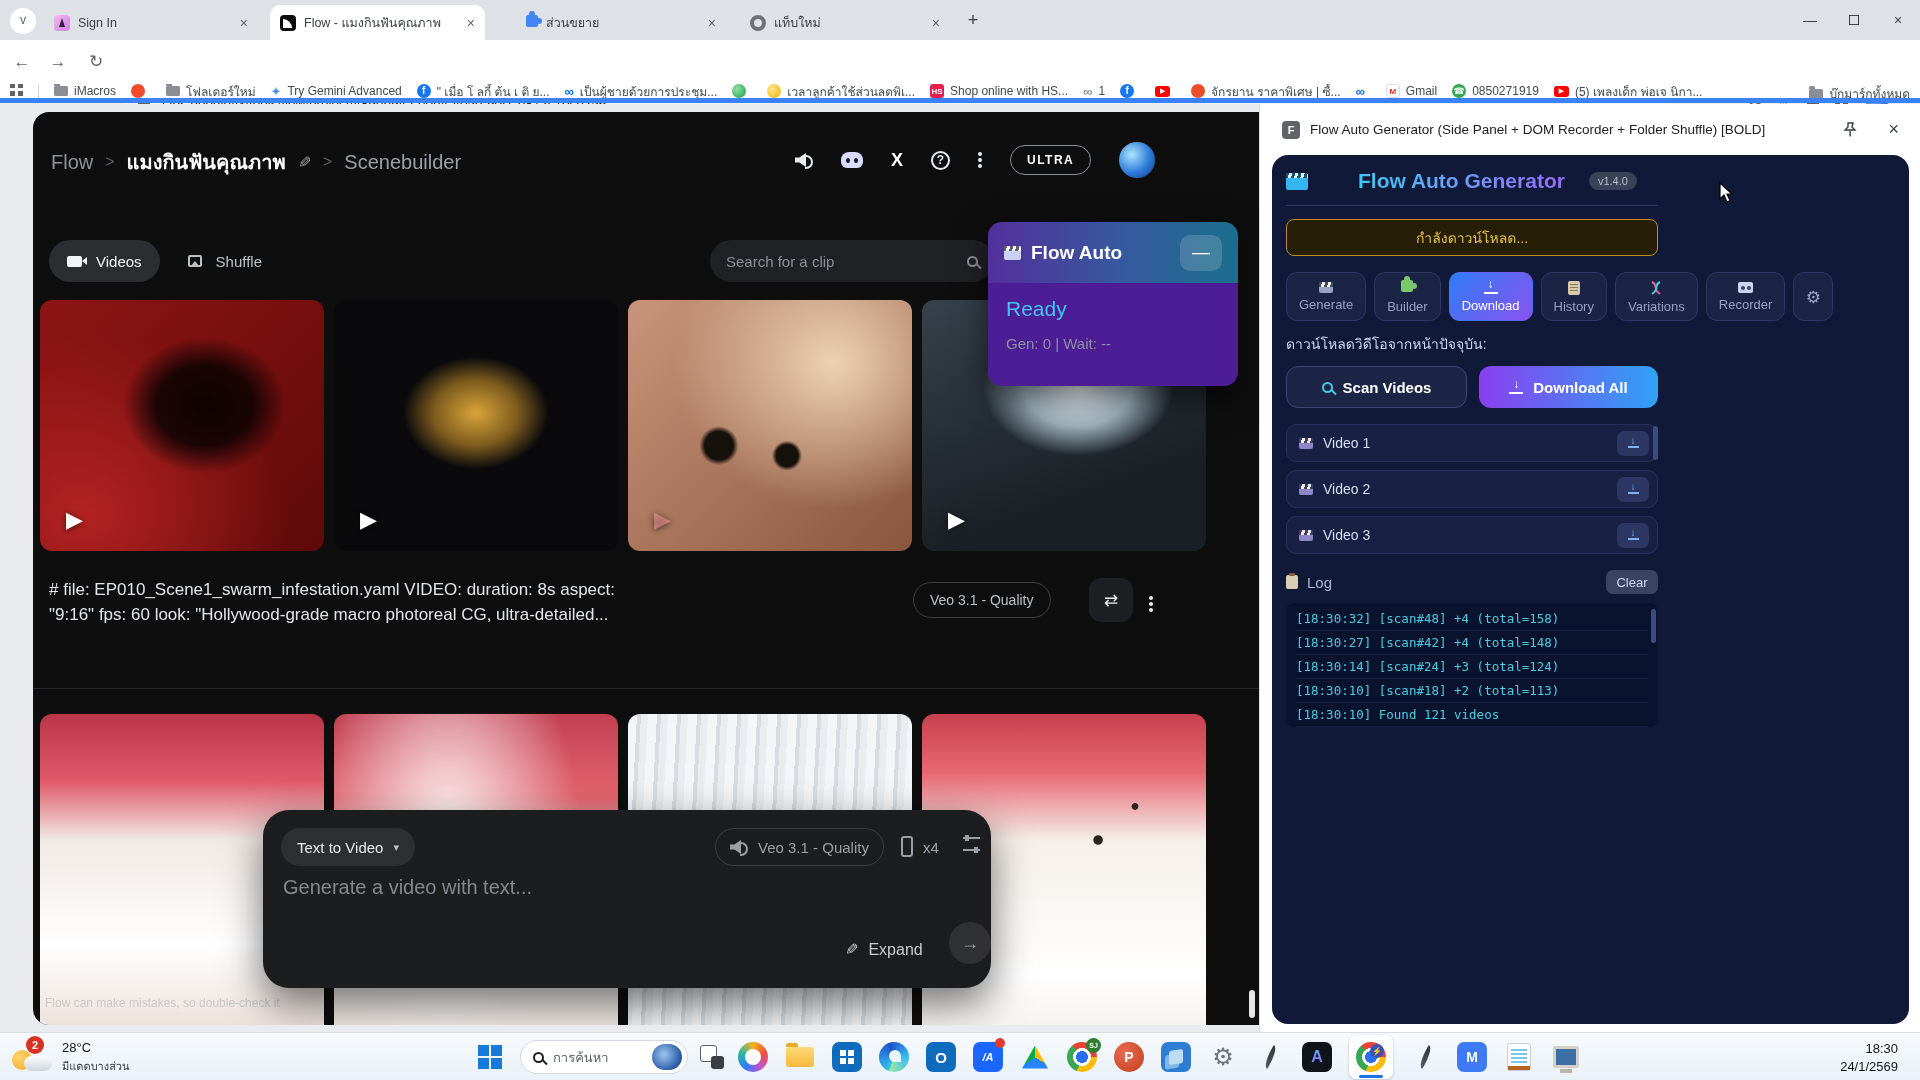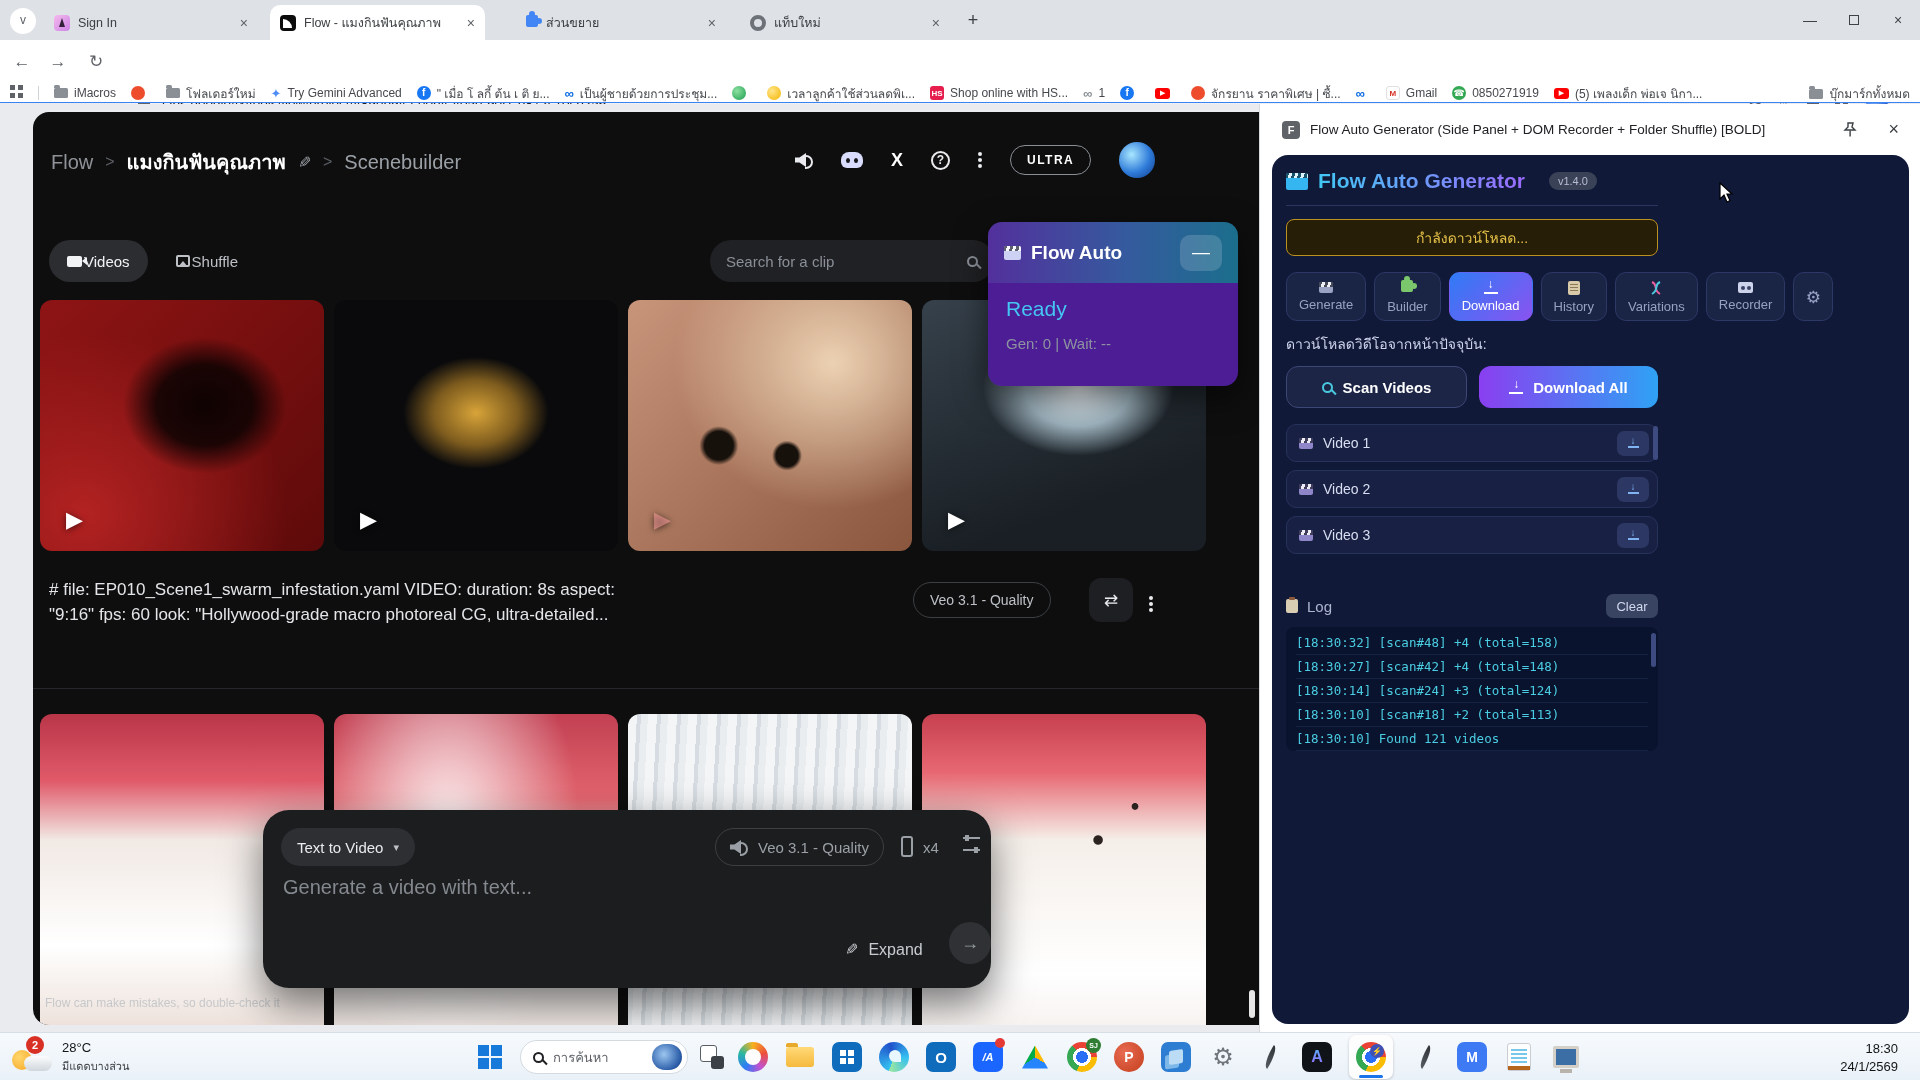--- a/index.html
+++ b/index.html
@@ -38,21 +38,21 @@
   .i-puzzle::before { content:""; position:absolute; top:-4px; left:3px; width:6px; height:6px; background:currentColor; border-radius:50%; }
   .i-puzzle::after { content:""; position:absolute; right:-4px; top:3px; width:6px; height:6px; background:currentColor; border-radius:50%; }
   .i-grid4 { display:inline-block; width:13px; height:13px; background:
       linear-gradient(currentColor,currentColor) 0 0/5px 5px no-repeat,
       linear-gradient(currentColor,currentColor) 8px 0/5px 5px no-repeat,
       linear-gradient(currentColor,currentColor) 0 8px/5px 5px no-repeat,
       linear-gradient(currentColor,currentColor) 8px 8px/5px 5px no-repeat; }
   .tb-avatar { width:26px; height:26px; border-radius:50%; background:radial-gradient(circle at 35% 30%, #9fd0ff, #3a6fd8 60%, #1b3f90); border:2px solid #cfd8e6; }
   .i-kebab { display:inline-block; width:4px; height:4px; border-radius:50%; background:#5f6368; box-shadow:0 -6px 0 #5f6368, 0 6px 0 #5f6368; }
 
-  .bookmarks { position:absolute; left:0; top:84px; width:1920px; height:19px; background:#fff; border-bottom:1px solid #3b82f6; display:flex; align-items:center; padding:0 10px; gap:15px; overflow:hidden; }
+  .bookmarks { position:absolute; left:0; top:84px; width:1920px; height:19px; background:#fff; border-bottom:5px solid #3b82f6; display:flex; align-items:center; padding:0 10px; gap:15px; overflow:hidden; }
   .bm { display:flex; align-items:center; gap:6px; font-size:12px; color:#45484d; white-space:nowrap; flex:none; }
   .bm-sep { width:1px; height:14px; background:#d0d3d8; flex:none; }
   .bm-all { position:absolute; right:10px; top:0; height:19px; display:flex; align-items:center; gap:6px; font-size:12px; color:#45484d; background:#fff; padding-left:8px; }
   .i-folder { display:inline-block; width:14px; height:10px; background:#8a8f96; border-radius:1.5px; position:relative; }
   .i-folder::before { content:""; position:absolute; left:0; top:-3px; width:6px; height:3px; background:#8a8f96; border-radius:1.5px 1.5px 0 0; }
   .bm-dot { width:14px; height:14px; border-radius:50%; flex:none; }
   .bm-sq { width:14px; height:14px; border-radius:3px; flex:none; display:flex; align-items:center; justify-content:center; color:#fff; font-size:8px; font-weight:bold; }
   .i-yt { width:15px; height:11px; border-radius:3px; background:#f00; flex:none; display:flex; align-items:center; justify-content:center; color:#fff; font-size:7px; }
 
   
@@ -71,21 +71,21 @@
   .i-discord { width:22px; height:16px; background:#d9dcfc; border-radius:8px 8px 6px 6px; position:relative; }
   .i-discord::before, .i-discord::after { content:""; position:absolute; top:6px; width:4px; height:5px; border-radius:50%; background:#17181c; }
   .i-discord::before { left:5px; } .i-discord::after { right:5px; }
   .i-xlogo { color:#fff; font-weight:800; font-size:18px; }
   .i-help { width:19px; height:19px; border:2px solid #e8eaed; border-radius:50%; color:#e8eaed; font-size:12px; font-weight:bold; text-align:center; line-height:15px; }
   .i-kebab-w { display:inline-block; width:4px; height:4px; border-radius:50%; background:#e8eaed; box-shadow:0 -6px 0 #e8eaed, 0 6px 0 #e8eaed; }
   .ultra { height:30px; padding:0 16px; border:1px solid #8a8f97; border-radius:15px; color:#fff; font-size:12px; font-weight:bold; letter-spacing:1.5px; display:flex; align-items:center; }
   .flow-avatar { width:36px; height:36px; border-radius:50%; background:radial-gradient(circle at 35% 35%, #a8e6ff, #2f7bd9 55%, #103a86); }
 
   .media-tabs { position:absolute; left:16px; top:128px; display:flex; align-items:center; gap:10px; }
-  .mtab { height:42px; padding:0 18px; border-radius:21px; display:flex; align-items:center; gap:2px; font-size:15px; color:#bdc1c6; }
+  .mtab { height:42px; padding:0 18px; border-radius:21px; display:flex; align-items:center; gap:14px; font-size:15px; color:#bdc1c6; }
   .mtab.active { background:#2c2d30; color:#f1f3f4; }
   .i-cam { width:15px; height:11px; background:currentColor; border-radius:2px; position:relative; }
   .i-cam::after { content:""; position:absolute; right:-5px; top:1px; border-top:4.5px solid transparent; border-bottom:4.5px solid transparent; border-right:5px solid currentColor; }
   .i-img { width:14px; height:12px; border:2px solid currentColor; border-radius:2px; position:relative; overflow:hidden; }
   .i-img::after { content:""; position:absolute; left:0; bottom:-2px; border-left:5px solid transparent; border-right:5px solid transparent; border-bottom:6px solid currentColor; }
   .clip-search { position:absolute; left:677px; top:128px; width:284px; height:42px; border-radius:21px; background:#202124; display:flex; align-items:center; padding:0 16px; color:#8a8f98; font-size:15px; }
   .clip-search .i-mag { margin-left:auto; color:#8a8f98; }
 
   .thumb { position:absolute; width:284px; border-radius:12px; overflow:hidden; }
   .row1 { top:188px; height:251px; }
@@ -137,21 +137,21 @@
 
   
   .panel { position:absolute; left:1259px; top:0; width:661px; height:928px; background:#fff; border-left:1px solid #d7dbe0; }
   .panel-titlebar { position:absolute; left:0; top:0; width:661px; height:51px; display:flex; align-items:center; padding:0 22px; gap:10px; }
   .ext-favicon { width:18px; height:18px; border-radius:4px; background:#5f6368; color:#fff; font-size:11px; font-weight:bold; display:flex; align-items:center; justify-content:center; flex:none; }
   .panel-title { font-size:13.5px; color:#202124; white-space:nowrap; overflow:hidden; flex:1; }
   .i-pin { flex:none; margin-right:20px; }
   .i-close-x { color:#3c4043; font-size:18px; flex:none; }
   .panel-card { position:absolute; left:12px; top:51px; width:637px; height:869px; border-radius:16px; background:#101938; padding:14px; overflow:hidden; }
   .pc-head { display:flex; align-items:center; gap:10px; }
-  .pc-title { font-size:21px; font-weight:bold; background:linear-gradient(90deg,#41c7f4,#9a6bff); -webkit-background-clip:text; background-clip:text; color:transparent; }
+  .pc-title { font-size:21px; font-weight:bold; background:linear-gradient(90deg,#41c7f4,#9a6bff); -webkit-background-clip:text; background-clip:text; color:transparent;margin-left:40px; }
   .pc-ver { margin-left:14px; background:#3a4258; color:#b7bed4; font-size:11px; padding:3px 9px; border-radius:9px; }
   .pc-divider { width:372px; height:1px; background:#2a3560; margin-top:12px; }
   .pc-banner { width:372px; height:37px; margin-top:13px; border:1px solid #bb9120; border-radius:8px; background:#261e06; color:#e8c34a; font-size:14px; display:flex; align-items:center; justify-content:center; }
   .pc-tabs { display:flex; gap:8px; margin-top:16px; align-items:stretch; }
   .pc-tab { background:#1a2445; border:1px solid #2d3866; border-radius:11px; padding:7px 12px 6px; display:flex; flex-direction:column; align-items:center; justify-content:center; gap:4px; color:#97a1c2; font-size:13px; }
   .pc-tab.active { background:linear-gradient(135deg,#2f7bf6,#8a53f0); border-color:transparent; color:#fff; }
   .pc-gear { width:40px; display:flex; align-items:center; justify-content:center; font-size:17px; color:#98a2c4; }
   .i-dl { display:inline-block; position:relative; width:14px; height:13px; border-bottom:2px solid currentColor; text-align:center; }
   .i-dl::before { content:"↓"; position:absolute; left:0; right:0; top:-3px; font-size:12px; line-height:12px; }
   .i-scroll { display:inline-block; width:12px; height:14px; background:#d8c9a8; border-radius:2px; position:relative; }
@@ -163,21 +163,21 @@
   .pc-btnrow { display:flex; gap:12px; margin-top:11px; width:372px; }
   .btn-scan { flex:1; height:42px; background:#1c2546; border:1px solid #3c4775; border-radius:12px; color:#fff; font-size:15px; font-weight:bold; display:flex; align-items:center; justify-content:center; gap:10px; }
   .btn-scan .i-mag { color:#49c8de; }
   .btn-dlall { flex:1; height:42px; background:linear-gradient(90deg,#8a3ff0,#2fa2f5); border-radius:12px; color:#fff; font-size:15px; font-weight:bold; display:flex; align-items:center; justify-content:center; gap:10px; }
   .pc-list { position:relative; width:372px; height:146px; margin-top:16px; overflow:hidden; }
   .vrow { height:38px; margin-bottom:8px; background:#182143; border:1px solid #27325c; border-radius:10px; display:flex; align-items:center; padding:0 8px 0 12px; gap:10px; color:#d8def2; font-size:14px; }
   .vrow .clap { color:#8e86c9; width:14px; height:11px; }
   .vrow-dl { margin-left:auto; width:32px; height:25px; background:#2c3764; border-radius:7px; color:#7fb3f2; display:flex; align-items:center; justify-content:center; }
   .vrow-dl .i-dl { width:11px; height:10px; } .vrow-dl .i-dl::before { font-size:10px; top:-3px; }
   .list-thumb { position:absolute; right:0; top:2px; width:5px; height:34px; border-radius:3px; background:#3e4b80; }
-  .pc-loghead { width:372px; margin-top:24px; display:flex; align-items:center; gap:9px; color:#aeb6d0; font-size:15px; }
+  .pc-loghead { width:372px; margin-top:0; display:flex; align-items:center; gap:9px; color:#aeb6d0; font-size:15px; }
   .i-clipb { display:inline-block; width:12px; height:14px; background:#d9cdb4; border-radius:2px; position:relative; }
   .i-clipb::before { content:""; position:absolute; left:3px; top:-2px; width:6px; height:3px; background:#8b5a3c; border-radius:1px; }
   .btn-clear { margin-left:auto; width:52px; height:24px; background:#394362; border-radius:7px; color:#d2d8ee; font-size:13px; display:flex; align-items:center; justify-content:center; }
   .pc-log { position:relative; width:372px; height:124px; margin-top:9px; background:#0a132e; border-radius:8px; padding:4px 10px; font-family:"DejaVu Sans Mono", monospace; font-size:12.5px; color:#4acde2; overflow:hidden; }
   .log-line { padding:4px 0; border-bottom:1px solid rgba(90,130,220,.14); white-space:nowrap; }
   .log-line:last-child { border-bottom:none; color:#58c36b; }
   .log-thumb { position:absolute; right:2px; top:6px; width:5px; height:34px; border-radius:3px; background:#3e4b80; }
   .cursor-arrow { position:absolute; left:459px; top:78px; z-index:20; }
 
   

